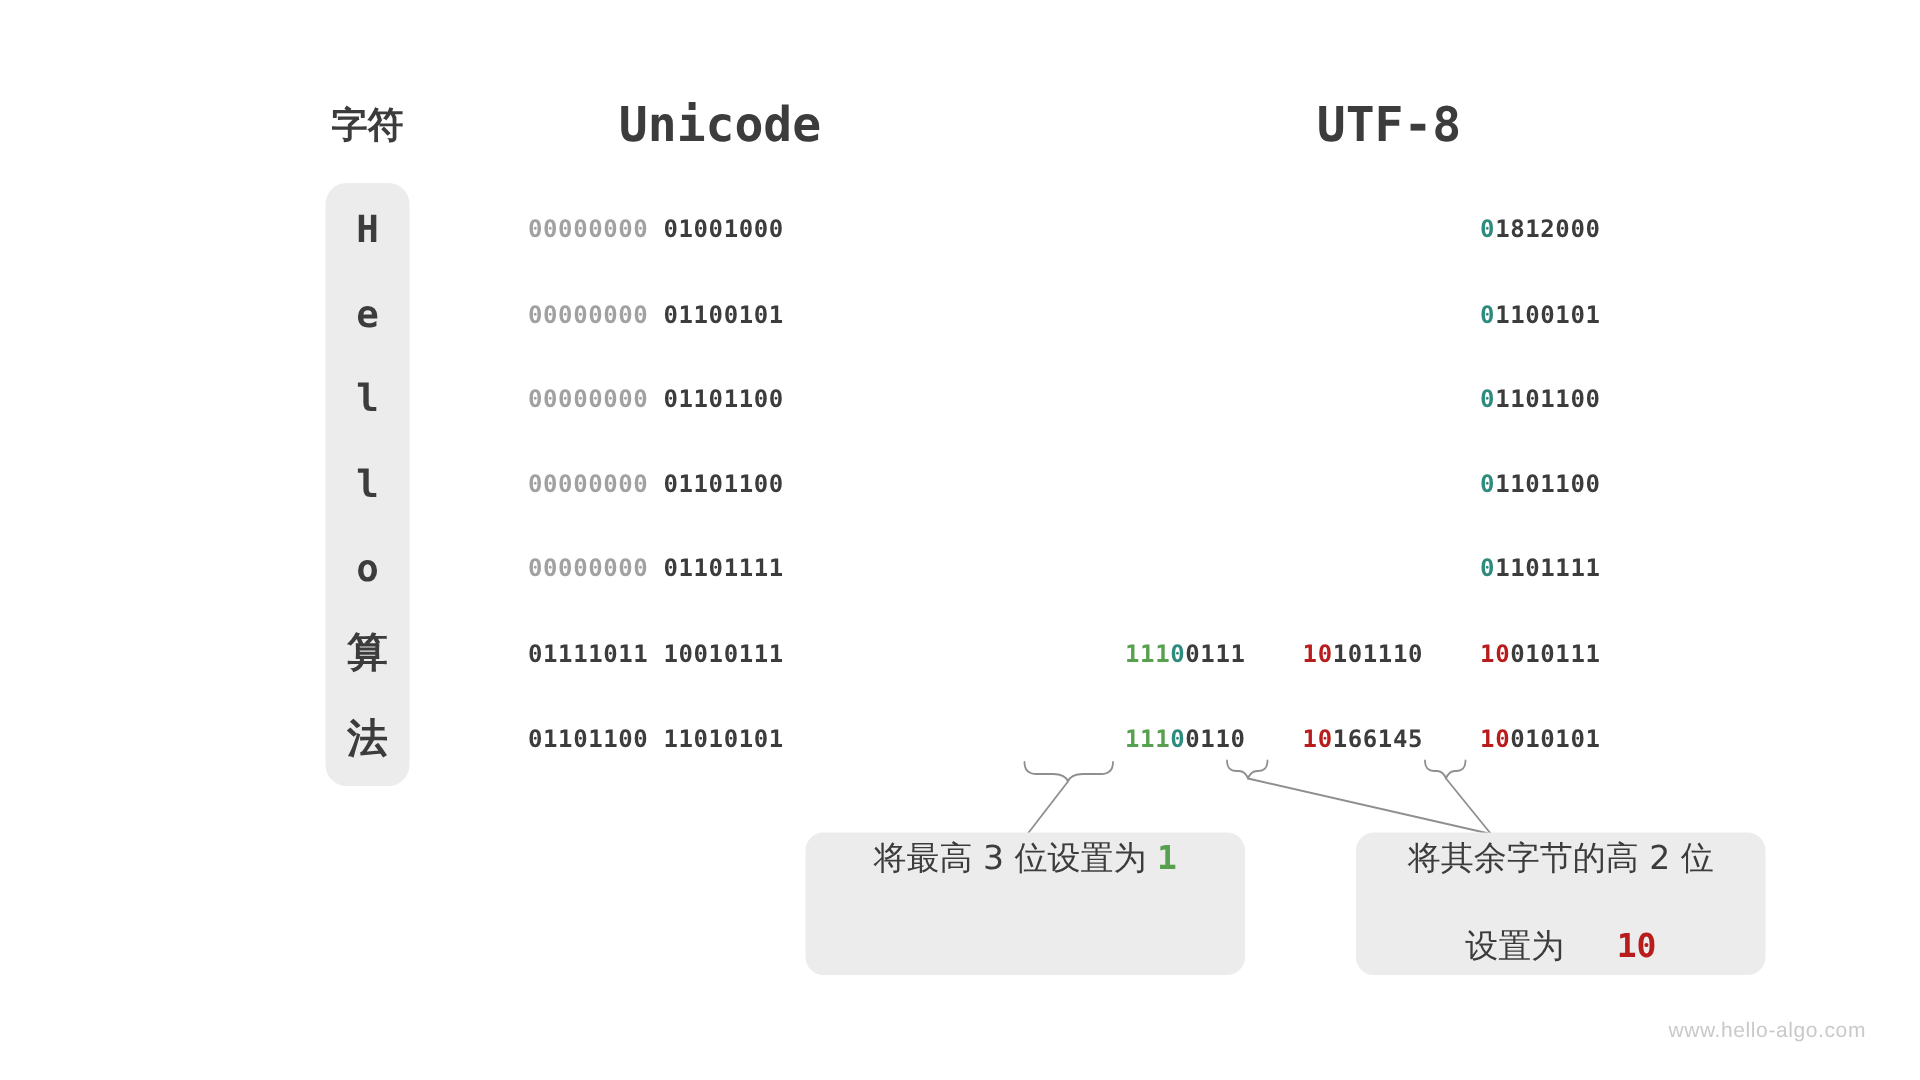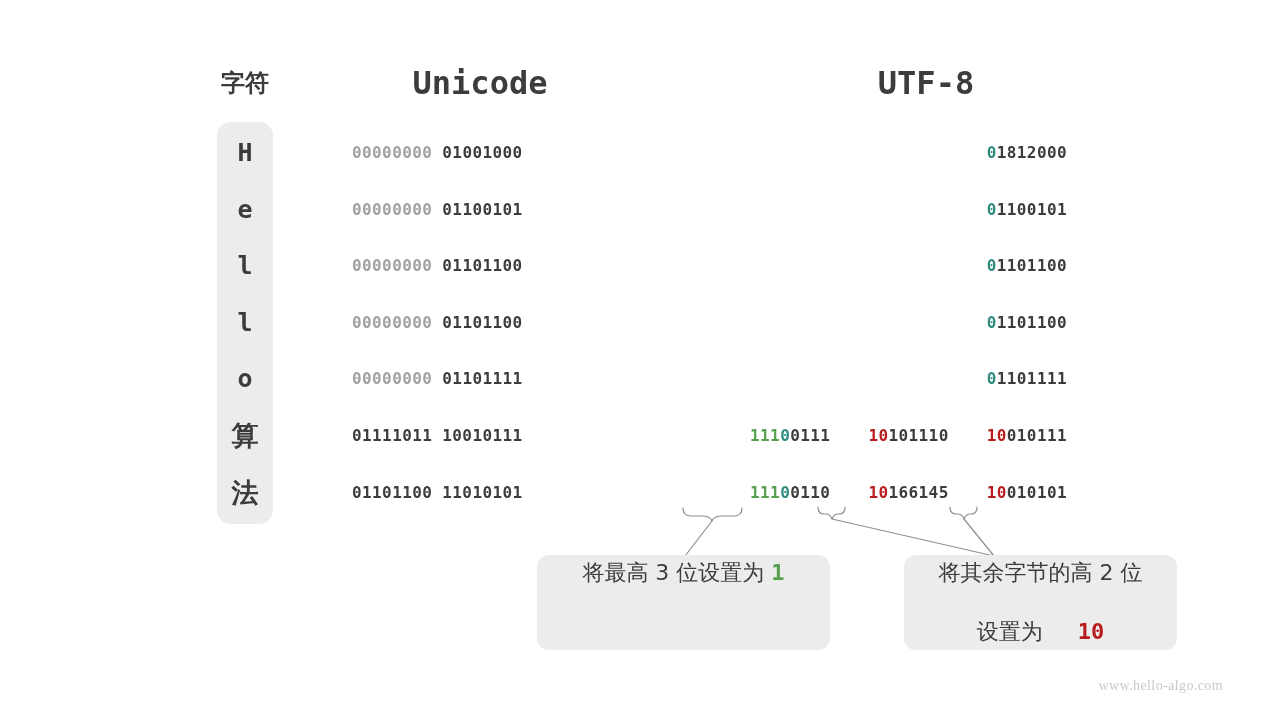--- a/index.html
+++ b/index.html
@@ -45,22 +45,22 @@
   }
   .note.left  { left:537px; width:293px; }
   .note.right { left:904px; width:273px; }
   .note .mono {
     font-family:"DejaVu Sans Mono", "Liberation Mono", monospace;
     font-weight:bold; font-size:22px;
   }
   .note .seg.dark { color:#3c3c3c; }
   
   .watermark {
-    position:absolute; right:57px; top:678px;
-    font-family:Liberation Serif, serif;
+    position:absolute; right:36px; top:678px;
+    font-family:Liberation Sans, sans-serif;
     font-size:14px; letter-spacing:0.4px; color:#c9c9c9;
   }
 </style>
 </head>
 <body>
 
 <div class="canvas">
 
   <div class="col-header" style="left:245px;">字符</div>
   <div class="col-header mono" style="left:480px;">Unicode</div>

